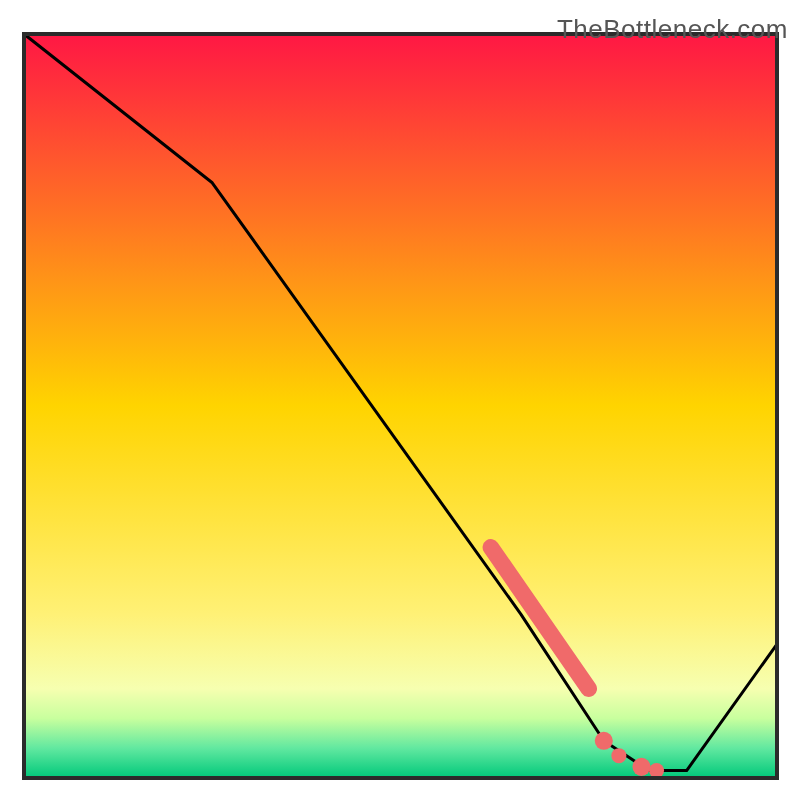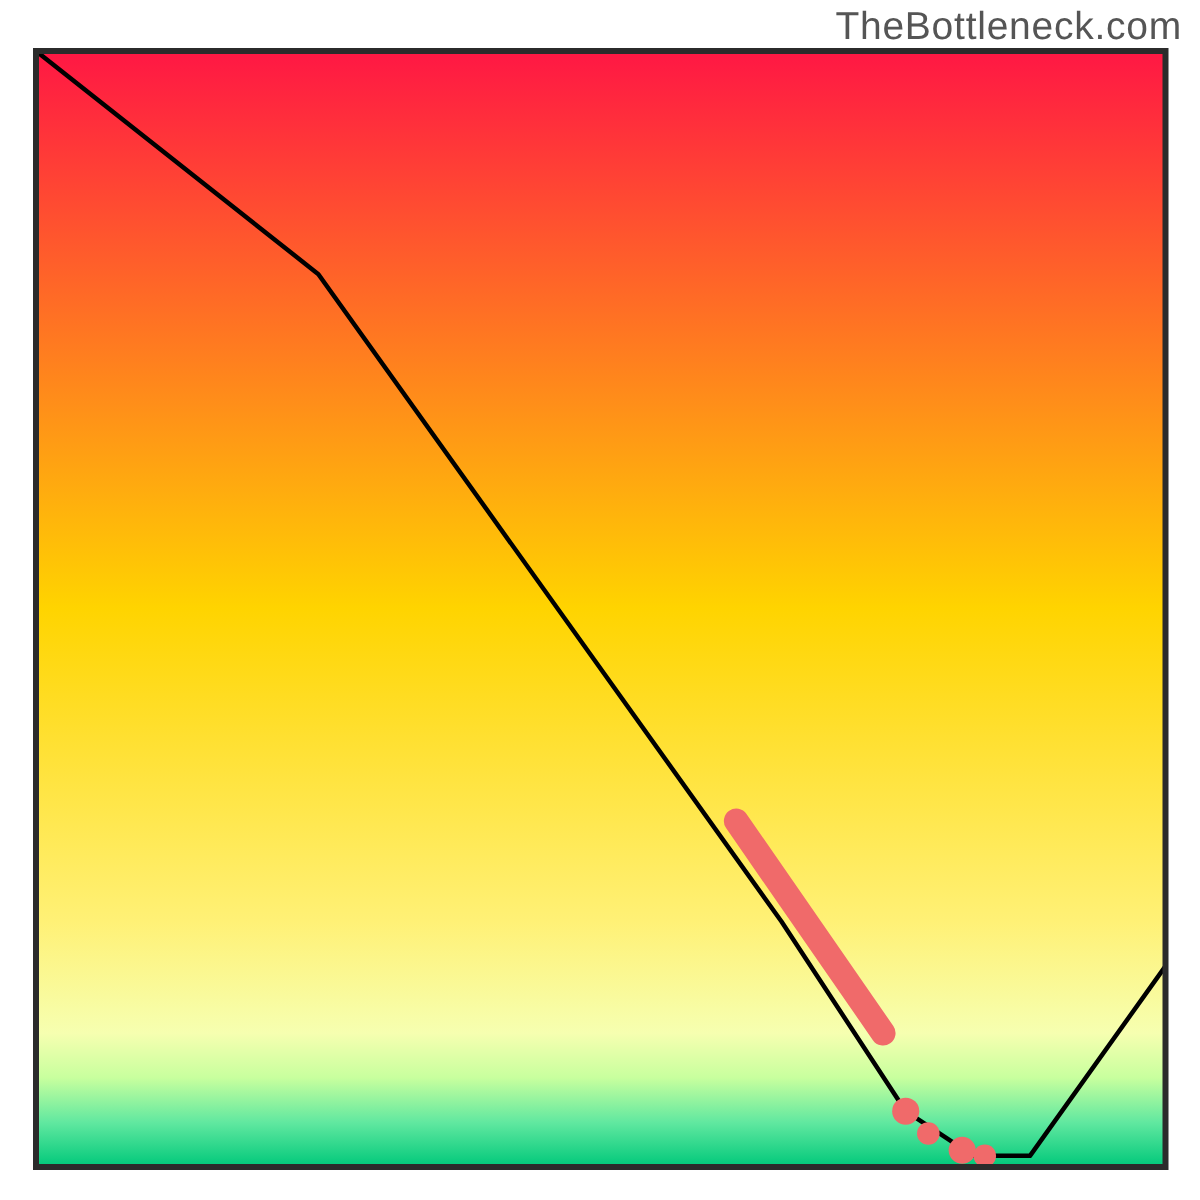--- a/index.html
+++ b/index.html
@@ -14,21 +14,21 @@
     position: relative;
     width: 800px;
     height: 800px;
     background: #ffffff;
   }
   svg {
     display: block;
   }
   .watermark {
     position: absolute;
-    top: 2px;
+    top: 14px;
     right: 12px;
     color: #555;
     font-size: 26px;
     font-weight: 500;
     letter-spacing: 0.5px;
   }
 </style>
 </head>
 <body>
 

